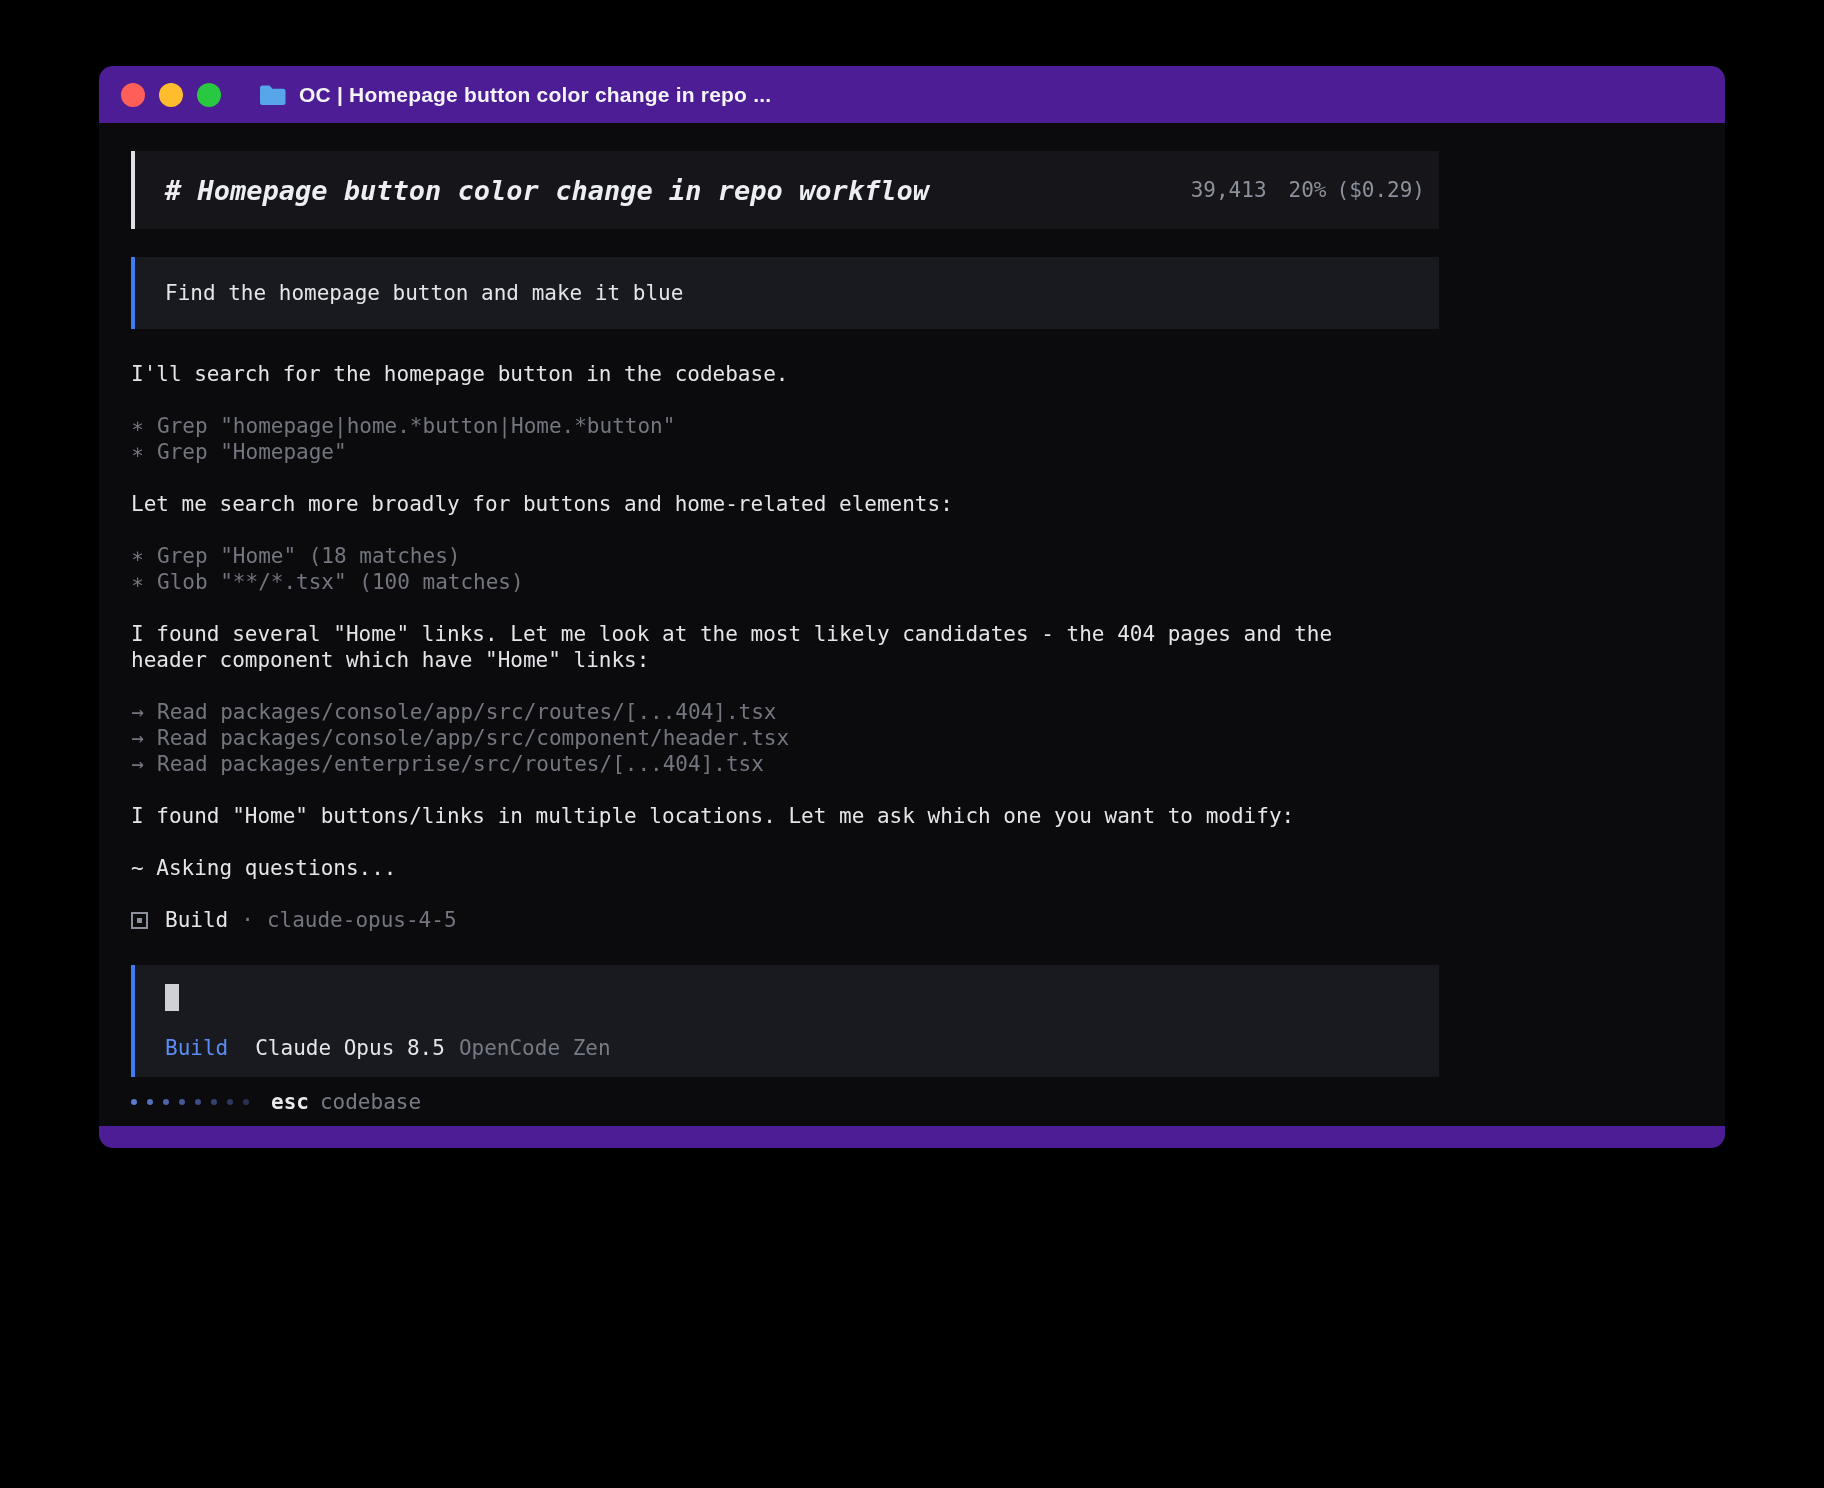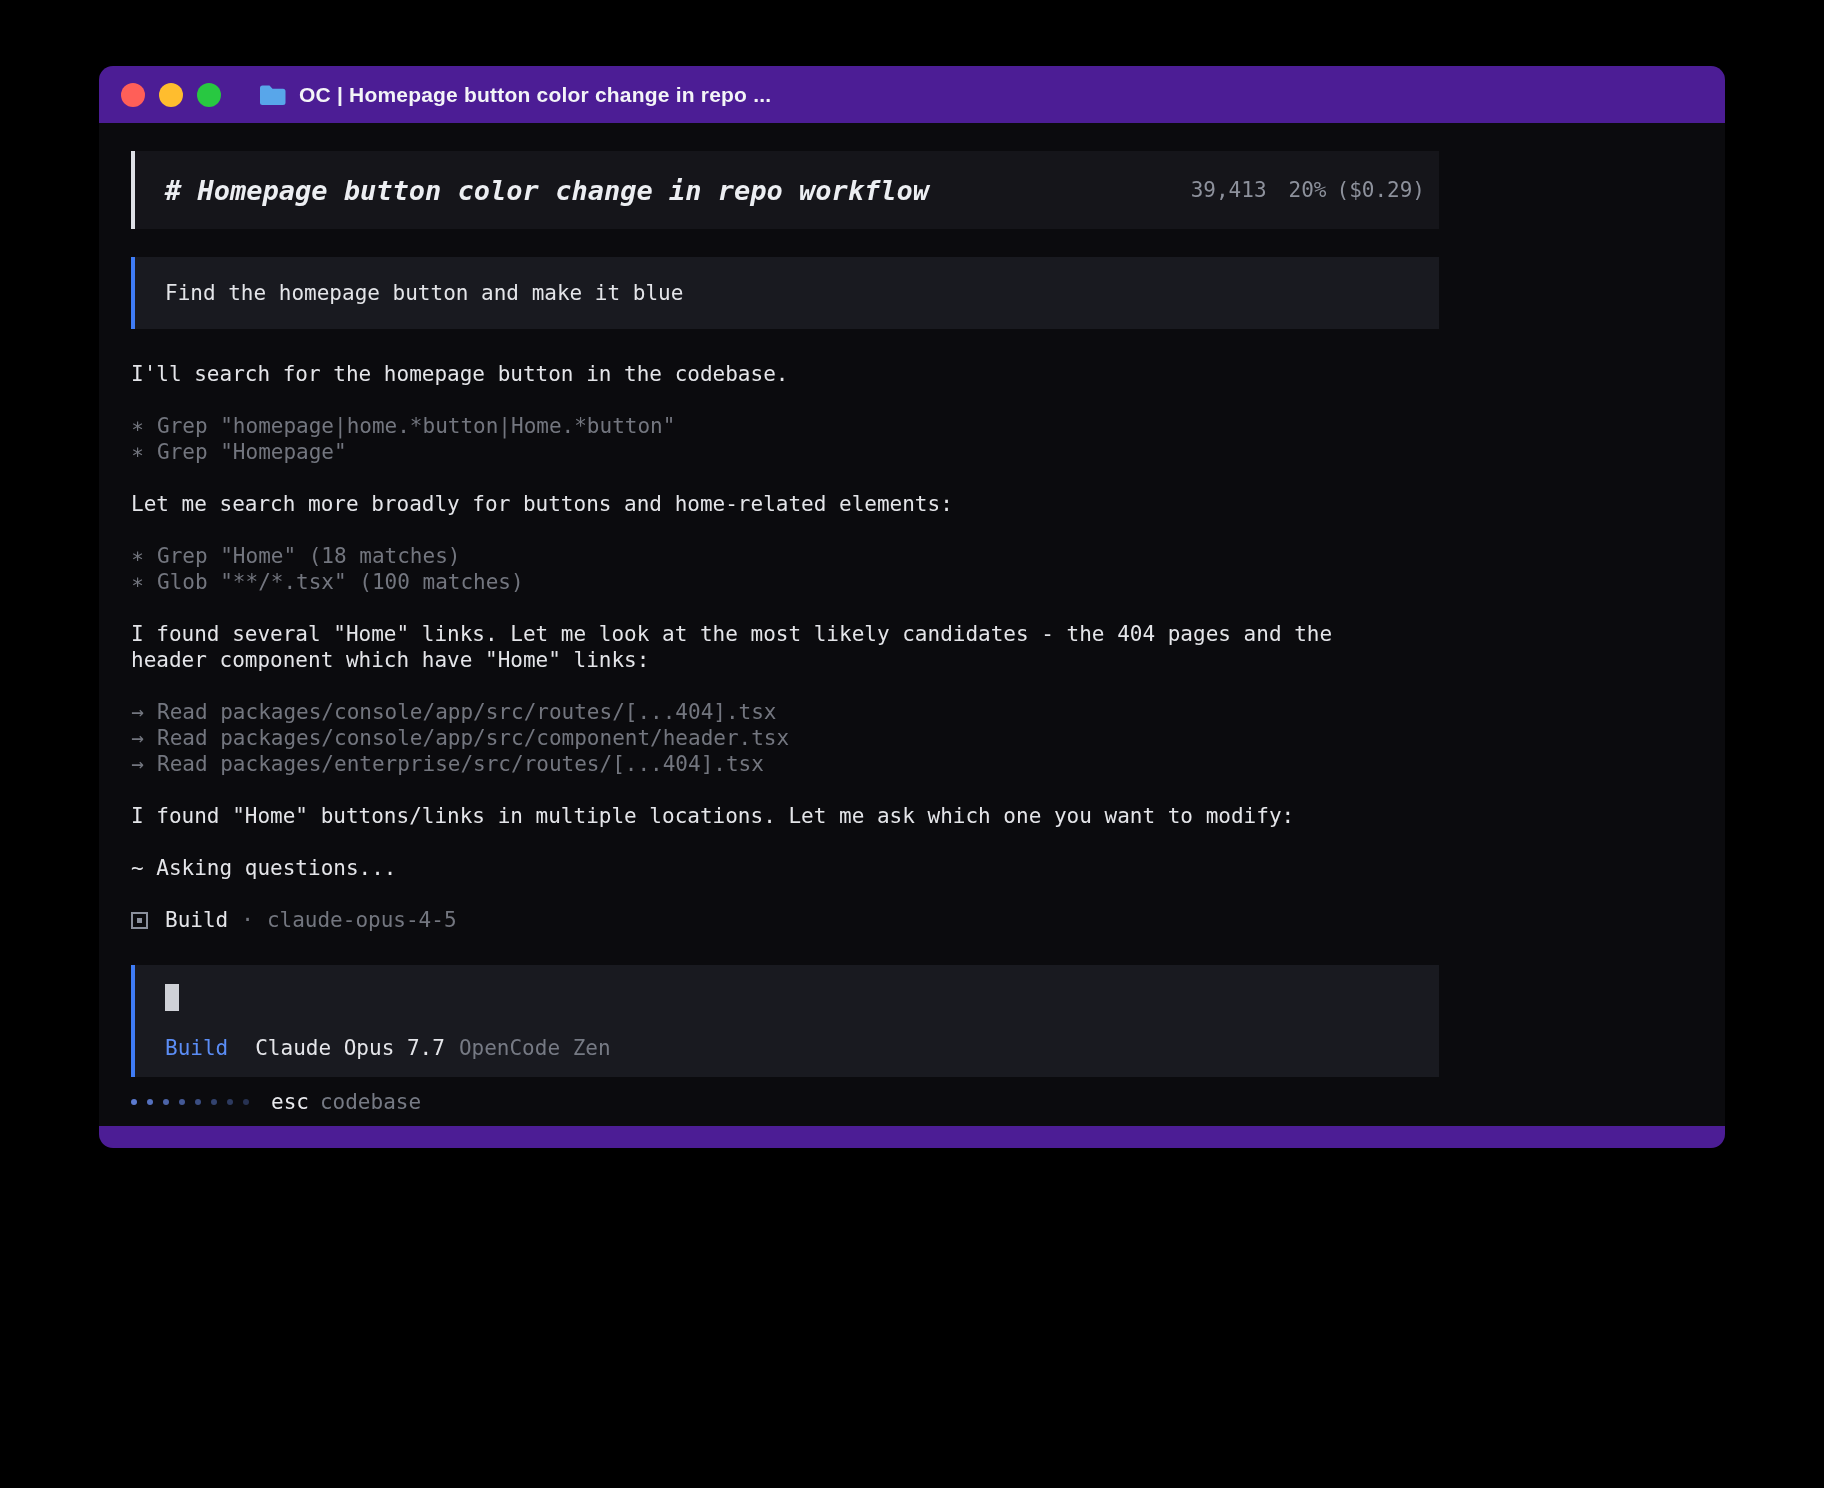--- a/index.html
+++ b/index.html
@@ -84,21 +84,21 @@
   .statusbar {
     margin-top:13px; width:1308px; display:flex; align-items:center;
     justify-content:space-between; font-size:21px;
   }
   .sb-left { display:flex; align-items:center; }
   .spinner { display:flex; align-items:center; gap:10px; margin-right:22px; }
   .dot { width:6px; height:6px; border-radius:50%; background:#5c7bd0; flex:none; }
   .dot:nth-child(1){opacity:1}.dot:nth-child(2){opacity:.9}.dot:nth-child(3){opacity:.8}
   .dot:nth-child(4){opacity:.7}.dot:nth-child(5){opacity:.6}.dot:nth-child(6){opacity:.5}
   .dot:nth-child(7){opacity:.42}.dot:nth-child(8){opacity:.35}
-  .key { color:#e9eaee; font-weight:normal; }
+  .key { color:#e9eaee; font-weight:bold; }
   .label { color:#767a84; }
   .sb-left .key { margin-right:11px; }
   .sb-right { display:flex; gap:30px; white-space:nowrap; }
   .hint { display:flex; }
   .hint .key { margin-right:11px; }
 </style>
 </head>
 <body>
 
 <div class="window">
@@ -188,21 +188,21 @@
           <span class="sep">·</span>
           <span class="model">claude-opus-4-5</span>
         </div>
 
       </div>
 
       <div class="editor">
         <span class="cursor"></span>
         <div class="editor-footer">
           <span class="mode">Build</span>
-          <span class="model">Claude Opus 7.7</span>
+          <span class="model">Claude Opus 8.5</span>
           <span class="provider">OpenCode Zen</span>
         </div>
       </div>
 
       <div class="statusbar">
         <div class="sb-left">
           <span class="spinner">
             <span class="dot"></span>
             <span class="dot"></span>
             <span class="dot"></span>

